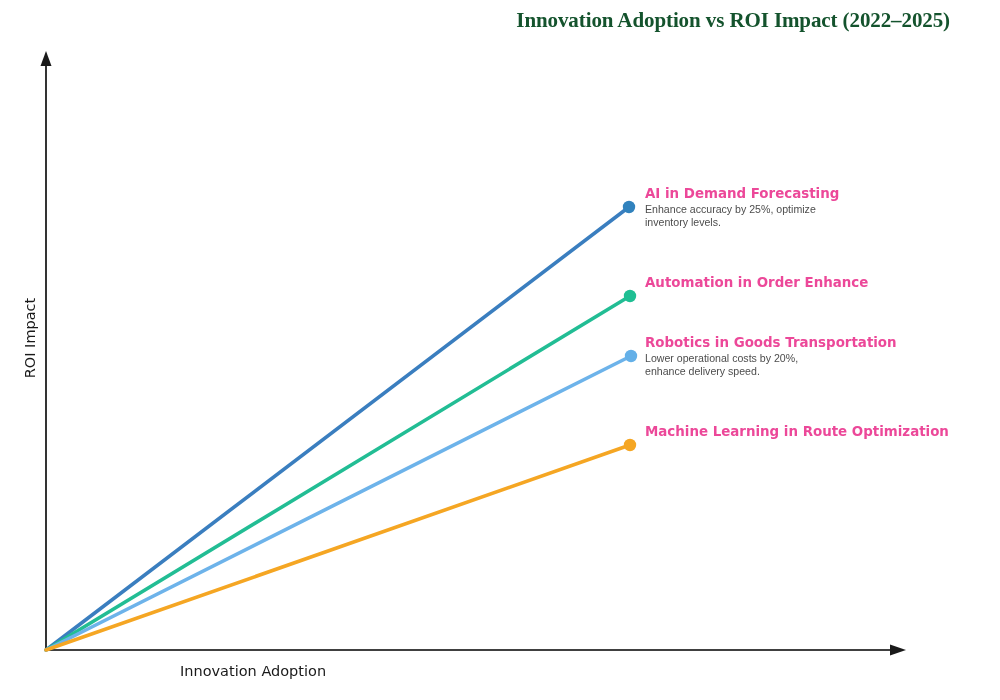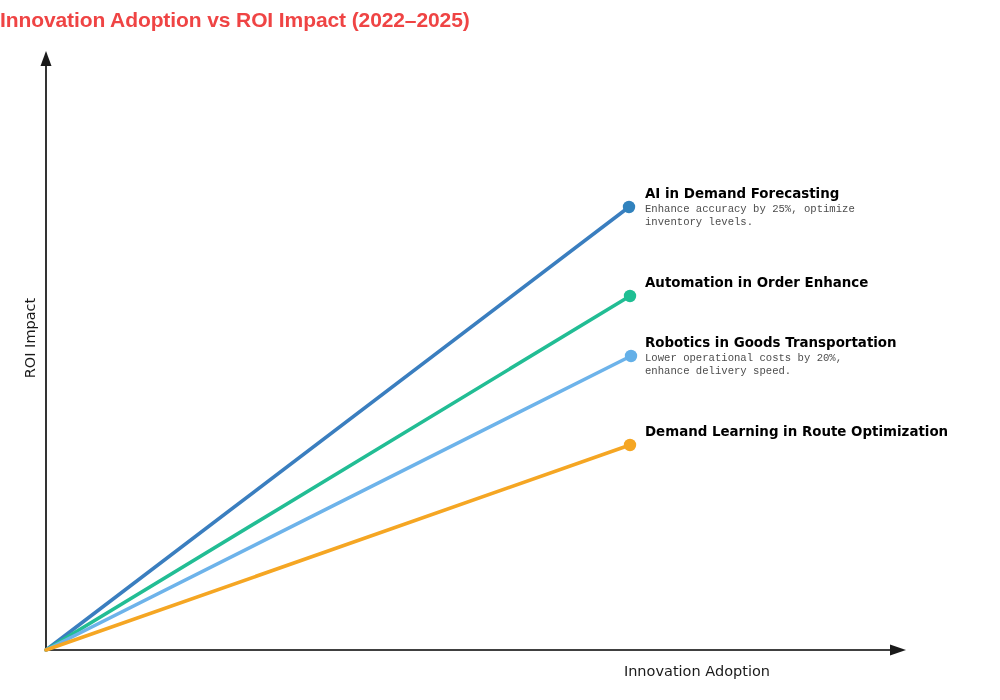--- a/index.html
+++ b/index.html
@@ -22,44 +22,44 @@
     width: 1000px;
     height: 700px;
   }
 
   
   .chart-title {
     position: absolute;
     left: 0;
     top: 8px;
     width: 950px;
-    text-align: left;
+    text-align: right;
     font-size: 21px;
     font-weight: bold;
-    color: #ef4444;
+    color: #14532d;
     letter-spacing: -0.1px;
-    font-family: Liberation Sans, sans-serif;
+    font-family: Liberation Serif, serif;
   }
 
   
   .plot-svg {
     position: absolute;
     left: 0;
     top: 0;
     width: 1000px;
     height: 700px;
   }
 
   
   .xaxis-label {
     position: absolute;
     left: 180px;
     top: 663px;
     width: 590px;
-    text-align: right;
+    text-align: left;
     font-size: 14.5px;
     color: #1a1a1a;
     font-family: "DejaVu Sans", sans-serif;
   }
   .yaxis-label {
     position: absolute;
     left: -30px;
     top: 330px;
     width: 120px;
     text-align: center;
@@ -71,32 +71,32 @@
   }
 
   
   .annotation {
     position: absolute;
     width: 340px;
   }
   .ann-title {
     font-size: 13.4px;
     font-weight: bold;
-    color: #000000;
+    color: #ec4899;
     line-height: 16px;
     white-space: nowrap;
     font-family: "DejaVu Sans", sans-serif;
   }
   .ann-desc {
     font-size: 10.6px;
     color: #4d4d4d;
     line-height: 13px;
     margin-top: 1px;
     white-space: pre-line;
-    font-family: Liberation Mono, monospace;
+    font-family: Liberation Sans, sans-serif;
   }
 </style>
 </head>
 <body>
 
 <div id="chart-root">
 
   <div class="chart-title">Innovation Adoption vs ROI Impact (2022–2025)</div>
 
   <svg class="plot-svg" viewBox="0 0 1000 700" xmlns="http://www.w3.org/2000/svg">
@@ -136,16 +136,16 @@
     <div class="ann-title">Automation in Order Enhance</div>
   </div>
 
   <div class="annotation" style="left:645px; top:335px;">
     <div class="ann-title">Robotics in Goods Transportation</div>
     <div class="ann-desc">Lower operational costs by 20%,
 enhance delivery speed.</div>
   </div>
 
   <div class="annotation" style="left:645px; top:424px;">
-    <div class="ann-title">Demand Learning in Route Optimization</div>
+    <div class="ann-title">Machine Learning in Route Optimization</div>
   </div>
 
 </div>
 
 </body></html>

